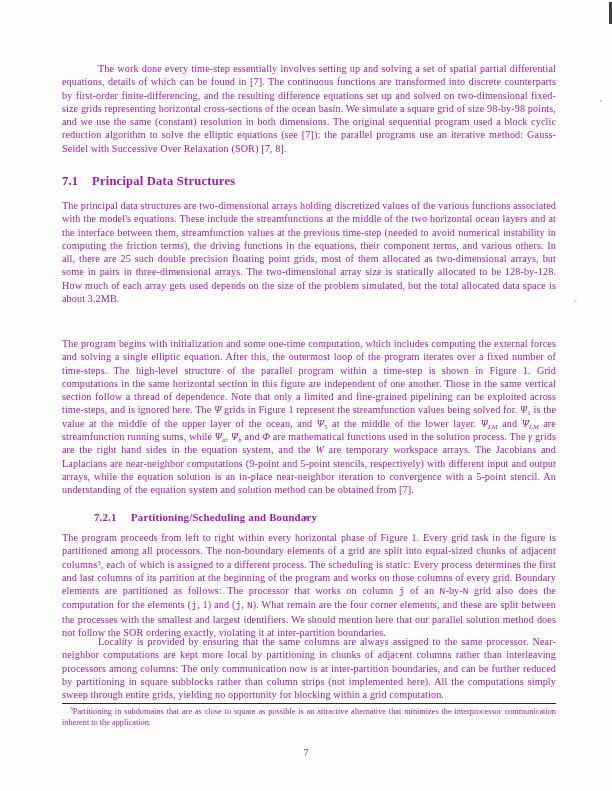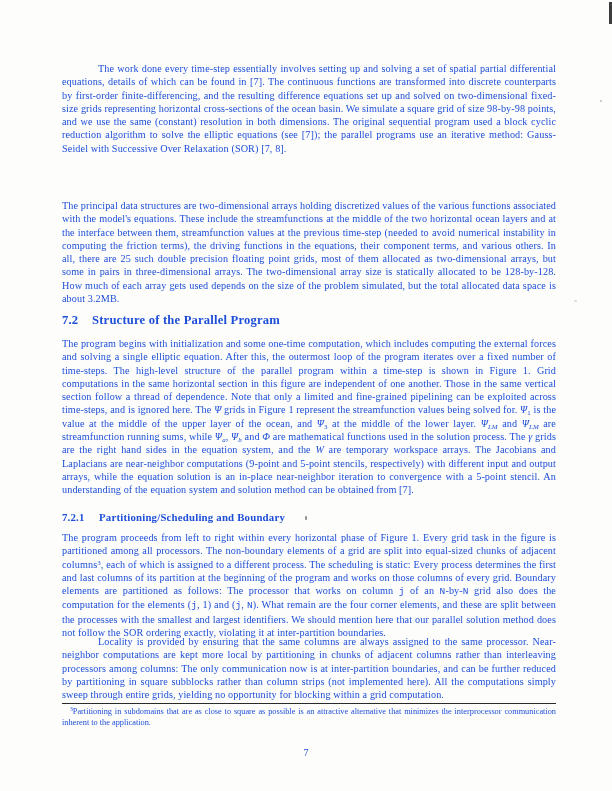--- a/index.html
+++ b/index.html
@@ -1,21 +1,21 @@
 <!DOCTYPE html>
 <html><head>
 <meta charset="utf-8">
 <style>
   html,body{margin:0;padding:0;background:#e8e8e6;}
   .page{
     position:relative;
     width:612px;height:791px;
     background:#fdfdfb;
     font-family:"Liberation Serif", serif;
-    color:#1d4ed8;
+    color:#a21caf;
     overflow:hidden;
     box-sizing:border-box;
   }
   .block{position:absolute;left:62px;width:494px;}
   p.body{
     margin:0;
     font-size:10.2px;
     line-height:13.3px;
     text-align:justify;
     letter-spacing:0.1px;
@@ -27,21 +27,21 @@
     font-weight:bold;
     letter-spacing:0.2px;
   }
   .h-minor{
     margin:0;
     font-size:10.8px;
     font-weight:bold;
     letter-spacing:0.2px;
   }
   .h-major .hnum{display:inline-block;width:30px;}
-  .h-minor .hnum{display:inline-block;width:37px;}
+  .h-minor .hnum{display:inline-block;width:37px;margin-left:32px;}
   sub,sup{font-size:68%;line-height:0;}
   sub{vertical-align:-0.3em;}
   sup{vertical-align:0.45em;}
   .it{font-style:italic;}
   .tt{font-family:"Liberation Mono", monospace;font-size:93%;}
   .footnote-area{
     position:absolute;left:62px;top:703px;width:494px;
   }
   .fn-rule{
     border-top:1.4px solid #2a2a2a;
@@ -71,26 +71,26 @@
 
 <div class="page">
 
   <div class="artifact corner"></div>
   <div class="artifact speck-1"></div>
   <div class="artifact speck-2"></div>
   <div class="artifact speck-3"></div>
 
   <p class="body indent block" style="top:62px;">The work done every time-step essentially involves setting up and solving a set of spatial partial differential equations, details of which can be found in [7]. The continuous functions are transformed into discrete counterparts by first-order finite-differencing, and the resulting difference equations set up and solved on two-dimensional fixed-size grids representing horizontal cross-sections of the ocean basin. We simulate a square grid of size 98-by-98 points, and we use the same (constant) resolution in both dimensions. The original sequential program used a block cyclic reduction algorithm to solve the elliptic equations (see [7]); the parallel programs use an iterative method: Gauss-Seidel with Successive Over Relaxation (SOR) [7, 8].</p>
 
+  <h2 class="h-major block" style="top:174px;">
+    <span class="hnum">7.1</span><span>Principal Data Structures</span>
+  </h2>
 
   <p class="body block" style="top:199px;">The principal data structures are two-dimensional arrays holding discretized values of the various functions associated with the model's equations. These include the streamfunctions at the middle of the two horizontal ocean layers and at the interface between them, streamfunction values at the previous time-step (needed to avoid numerical instability in computing the friction terms), the driving functions in the equations, their component terms, and various others. In all, there are 25 such double precision floating point grids, most of them allocated as two-dimensional arrays, but some in pairs in three-dimensional arrays. The two-dimensional array size is statically allocated to be 128-by-128. How much of each array gets used depends on the size of the problem simulated, but the total allocated data space is about 3.2MB.</p>
 
-  <h2 class="h-major block" style="top:313px;">
-    <span class="hnum">7.2</span><span>Structure of the Parallel Program</span>
-  </h2>
 
   <p class="body block" style="top:337px;"><span>The program begins with initialization and some one-time computation, which includes computing the external forces and solving a single elliptic equation. After this, the outermost loop of the program iterates over a fixed number of time-steps. The high-level structure of the parallel program within a time-step is shown in Figure 1. Grid computations in the same horizontal section in this figure are independent of one another. Those in the same vertical section follow a thread of dependence. Note that only a limited and fine-grained pipelining can be exploited across time-steps, and is ignored here. The </span><i>Ψ</i><span> grids in Figure 1 represent the streamfunction values being solved for. </span><i>Ψ</i><sub>1</sub><span> is the value at the middle of the upper layer of the ocean, and </span><i>Ψ</i><sub>3</sub><span> at the middle of the lower layer. </span><i>Ψ</i><sub class="it">LM</sub><span> and </span><i>Ψ</i><sub class="it">LM</sub><span> are streamfunction running sums, while </span><i>Ψ</i><sub class="it">a</sub><span>, </span><i>Ψ</i><sub class="it">b</sub><span> and </span><i>Φ</i><span> are mathematical functions used in the solution process. The </span><i>γ</i><span> grids are the right hand sides in the equation system, and the </span><i>W</i><span> are temporary workspace arrays. The Jacobians and Laplacians are near-neighbor computations (9-point and 5-point stencils, respectively) with different input and output arrays, while the equation solution is an in-place near-neighbor iteration to convergence with a 5-point stencil. An understanding of the equation system and solution method can be obtained from [7].</span></p>
 
   <h3 class="h-minor block" style="top:511px;">
     <span class="hnum">7.2.1</span><span>Partitioning/Scheduling and Boundary</span>
   </h3>
 
   <p class="body block" style="top:531px;"><span>The program proceeds from left to right within every horizontal phase of Figure 1. Every grid task in the figure is partitioned among all processors. The non-boundary elements of a grid are split into equal-sized chunks of adjacent columns</span><sup>3</sup><span>, each of which is assigned to a different process. The scheduling is static: Every process determines the first and last columns of its partition at the beginning of the program and works on those columns of every grid. Boundary elements are partitioned as follows: The processor that works on column </span><span class="tt">j</span><span> of an </span><span class="tt">N</span><span>-by-</span><span class="tt">N</span><span> grid also does the computation for the elements (</span><span class="tt">j</span><span>, 1) and (</span><span class="tt">j</span><span>, </span><span class="tt">N</span><span>). What remain are the four corner elements, and these are split between the processes with the smallest and largest identifiers. We should mention here that our parallel solution method does not follow the SOR ordering exactly, violating it at inter-partition boundaries.</span></p>
 
   <p class="body indent block" style="top:635px;">Locality is provided by ensuring that the same columns are always assigned to the same processor. Near-neighbor computations are kept more local by partitioning in chunks of adjacent columns rather than interleaving processors among columns: The only communication now is at inter-partition boundaries, and can be further reduced by partitioning in square subblocks rather than column strips (not implemented here). All the computations simply sweep through entire grids, yielding no opportunity for blocking within a grid computation.</p>

